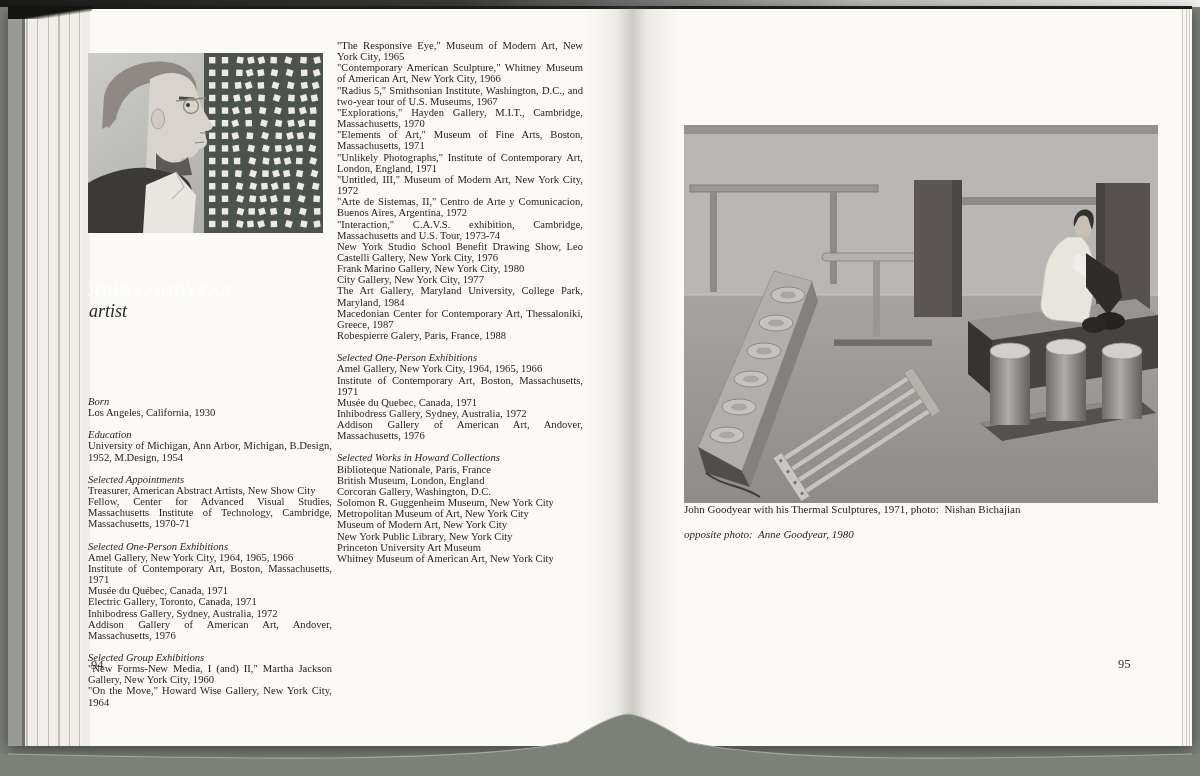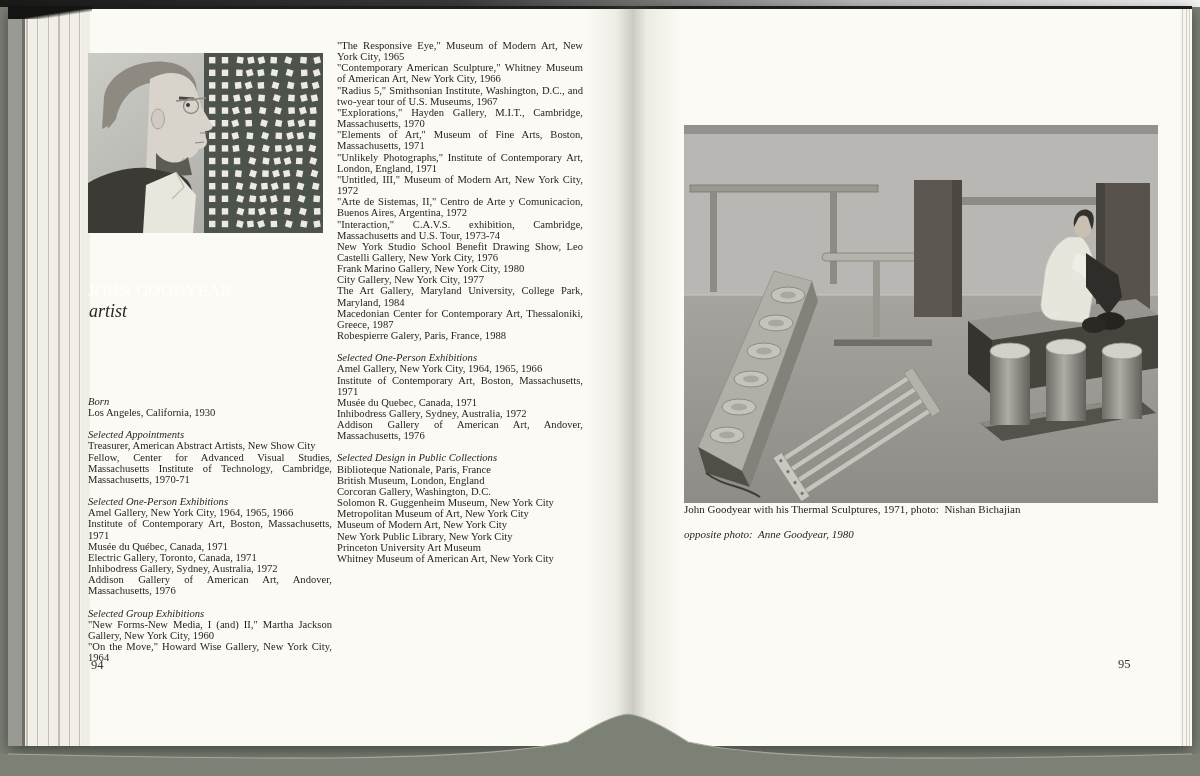--- a/index.html
+++ b/index.html
@@ -213,20 +213,24 @@
 
   <div class="artist-name">JOHN GOODYEAR</div>
   <div class="artist-role">artist</div>
 
   <div id="left-col" class="col">
       <div class="section">
         <div class="sec-heading">Born</div>
         <p class="entry">Los Angeles, California, 1930</p>
       </div>
       <div class="section">
+        <div class="sec-heading">Education</div>
+        <p class="entry">University of Michigan, Ann Arbor, Michigan, B.Design, 1952, M.Design, 1954</p>
+      </div>
+      <div class="section">
         <div class="sec-heading">Selected Appointments</div>
         <p class="entry">Treasurer, American Abstract Artists, New Show City</p>
         <p class="entry">Fellow, Center for Advanced Visual Studies, Massachusetts Institute of Technology, Cambridge, Massachusetts, 1970-71</p>
       </div>
       <div class="section">
         <div class="sec-heading">Selected One-Person Exhibitions</div>
         <p class="entry">Amel Gallery, New York City, 1964, 1965, 1966</p>
         <p class="entry">Institute of Contemporary Art, Boston, Massachusetts, 1971</p>
         <p class="entry">Musée du Québec, Canada, 1971</p>
         <p class="entry">Electric Gallery, Toronto, Canada, 1971</p>
@@ -259,21 +263,21 @@
       </div>
       <div class="section">
         <div class="sec-heading">Selected One-Person Exhibitions</div>
         <p class="entry">Amel Gallery, New York City, 1964, 1965, 1966</p>
         <p class="entry">Institute of Contemporary Art, Boston, Massachusetts, 1971</p>
         <p class="entry">Musée du Quebec, Canada, 1971</p>
         <p class="entry">Inhibodress Gallery, Sydney, Australia, 1972</p>
         <p class="entry">Addison Gallery of American Art, Andover, Massachusetts, 1976</p>
       </div>
       <div class="section">
-        <div class="sec-heading">Selected Design in Public Collections</div>
+        <div class="sec-heading">Selected Works in Howard Collections</div>
         <p class="entry">Biblioteque Nationale, Paris, France</p>
         <p class="entry">British Museum, London, England</p>
         <p class="entry">Corcoran Gallery, Washington, D.C.</p>
         <p class="entry">Solomon R. Guggenheim Museum, New York City</p>
         <p class="entry">Metropolitan Museum of Art, New York City</p>
         <p class="entry">Museum of Modern Art, New York City</p>
         <p class="entry">New York Public Library, New York City</p>
         <p class="entry">Princeton University Art Museum</p>
         <p class="entry">Whitney Museum of American Art, New York City</p>
       </div>

